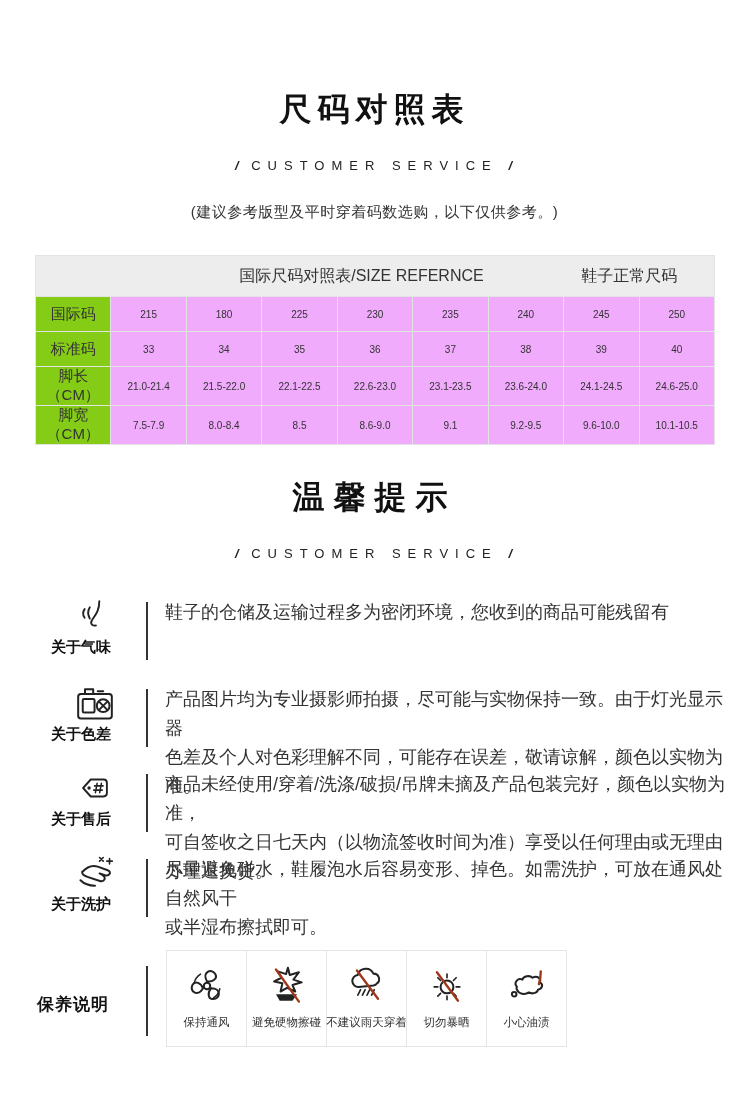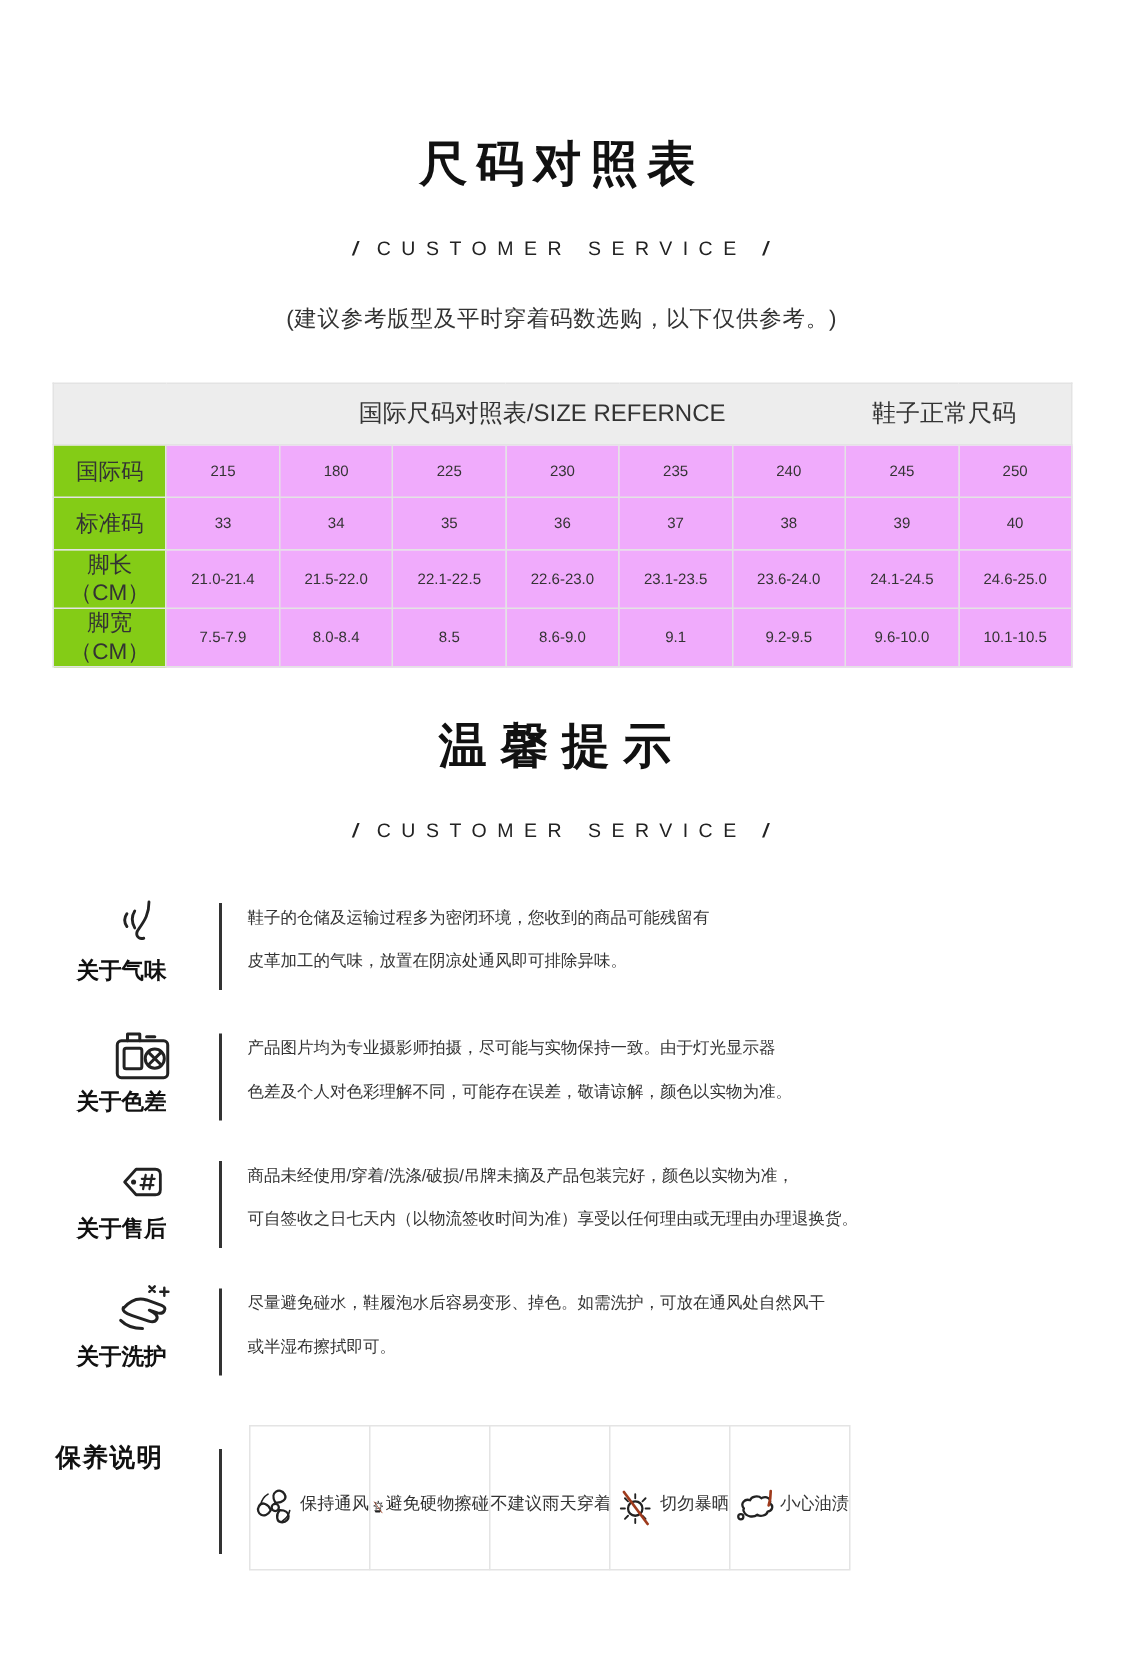--- a/index.html
+++ b/index.html
@@ -31,29 +31,29 @@
   }
   table.size-table td.row-label{background:#84cc16;font-size:15px;}
   .hdr-left{position:absolute;left:48%;top:50%;transform:translate(-50%,-50%);white-space:nowrap;font-weight:500;}
   .hdr-right{position:absolute;left:87.5%;top:50%;transform:translate(-50%,-50%);white-space:nowrap;font-weight:500;}
 
   
   .tip-row{position:absolute;left:0;width:750px;height:66px;}
   .tip-icon{position:absolute;left:71px;top:-4px;width:48px;height:40px;display:flex;align-items:center;justify-content:center;}
   .tip-label{position:absolute;left:21px;top:38px;width:120px;text-align:center;font-weight:bold;font-size:15px;color:#111;}
   .tip-divider{position:absolute;left:146px;top:2px;width:2px;height:58px;background:#333;}
-  .tip-text{position:absolute;left:165px;top:-2px;width:565px;font-size:11px;line-height:29px;color:#333;}
-
-  
-  .care-label{position:absolute;left:37px;top:960px;width:110px;font-size:17px;font-weight:bold;color:#111;letter-spacing:1px;}
+  .tip-text{position:absolute;left:165px;top:-2px;width:565px;font-size:18px;line-height:29px;color:#333;}
+
+  
+  .care-label{position:absolute;left:37px;top:993px;width:110px;font-size:17px;font-weight:bold;color:#111;letter-spacing:1px;}
   .care-divider{position:absolute;left:146px;top:966px;width:2px;height:70px;background:#333;}
   .care-boxes{position:absolute;left:167px;top:950px;display:flex;}
   .care-box{
     width:81px;height:97px;border:1px solid #e4e4e4;margin-left:-1px;
-    box-sizing:border-box;display:flex;flex-direction:row;align-items:center;background:#fff;
+    box-sizing:border-box;display:flex;flex-direction:column;align-items:center;background:#fff;
   }
   .care-box svg{margin-top:13px;}
   .care-caption{margin-top:7px;font-size:11.5px;color:#333;white-space:nowrap;}
 
   svg.licon{stroke:#222;fill:none;stroke-width:2.2;stroke-linecap:round;stroke-linejoin:round;}
   svg.licon .red{stroke:#9e3a1c;stroke-width:2.6;}
   svg.licon .fill{fill:#222;stroke:none;}
 </style>
 </head>
 <body>
@@ -136,21 +136,20 @@
     <svg class="licon" width="42" height="38" viewBox="0 0 48 44">
       <path d="M29,5 C29,14 26,19 21,26 C18,30 20,34 25,33"></path>
       <path d="M12,14 c-2.5,3.5 -2.5,6.5 0,10"></path>
       <path d="M18,12 c-2.5,4 -2.5,8.5 0,13"></path>
     </svg>
   </div>
   <div class="tip-label">关于气味</div>
   <div class="tip-divider"></div>
   <div class="tip-text">
     <div>鞋子的仓储及运输过程多为密闭环境，您收到的商品可能残留有</div>
-    <div>皮革加工的气味，放置在阴凉处通风即可排除异味。</div>
   </div>
 </div>
 
 <div class="tip-row" style="top:687px;">
   <div class="tip-icon">
     <svg class="licon" width="44" height="40" viewBox="0 0 48 44">
       <path d="M13,12 v-5 h9 v5"></path>
       <path d="M27,9 h6"></path>
       <rect x="5.5" y="12" width="37" height="27" rx="3"></rect>
       <rect x="10.5" y="17.5" width="13" height="15" rx="1.5"></rect>

